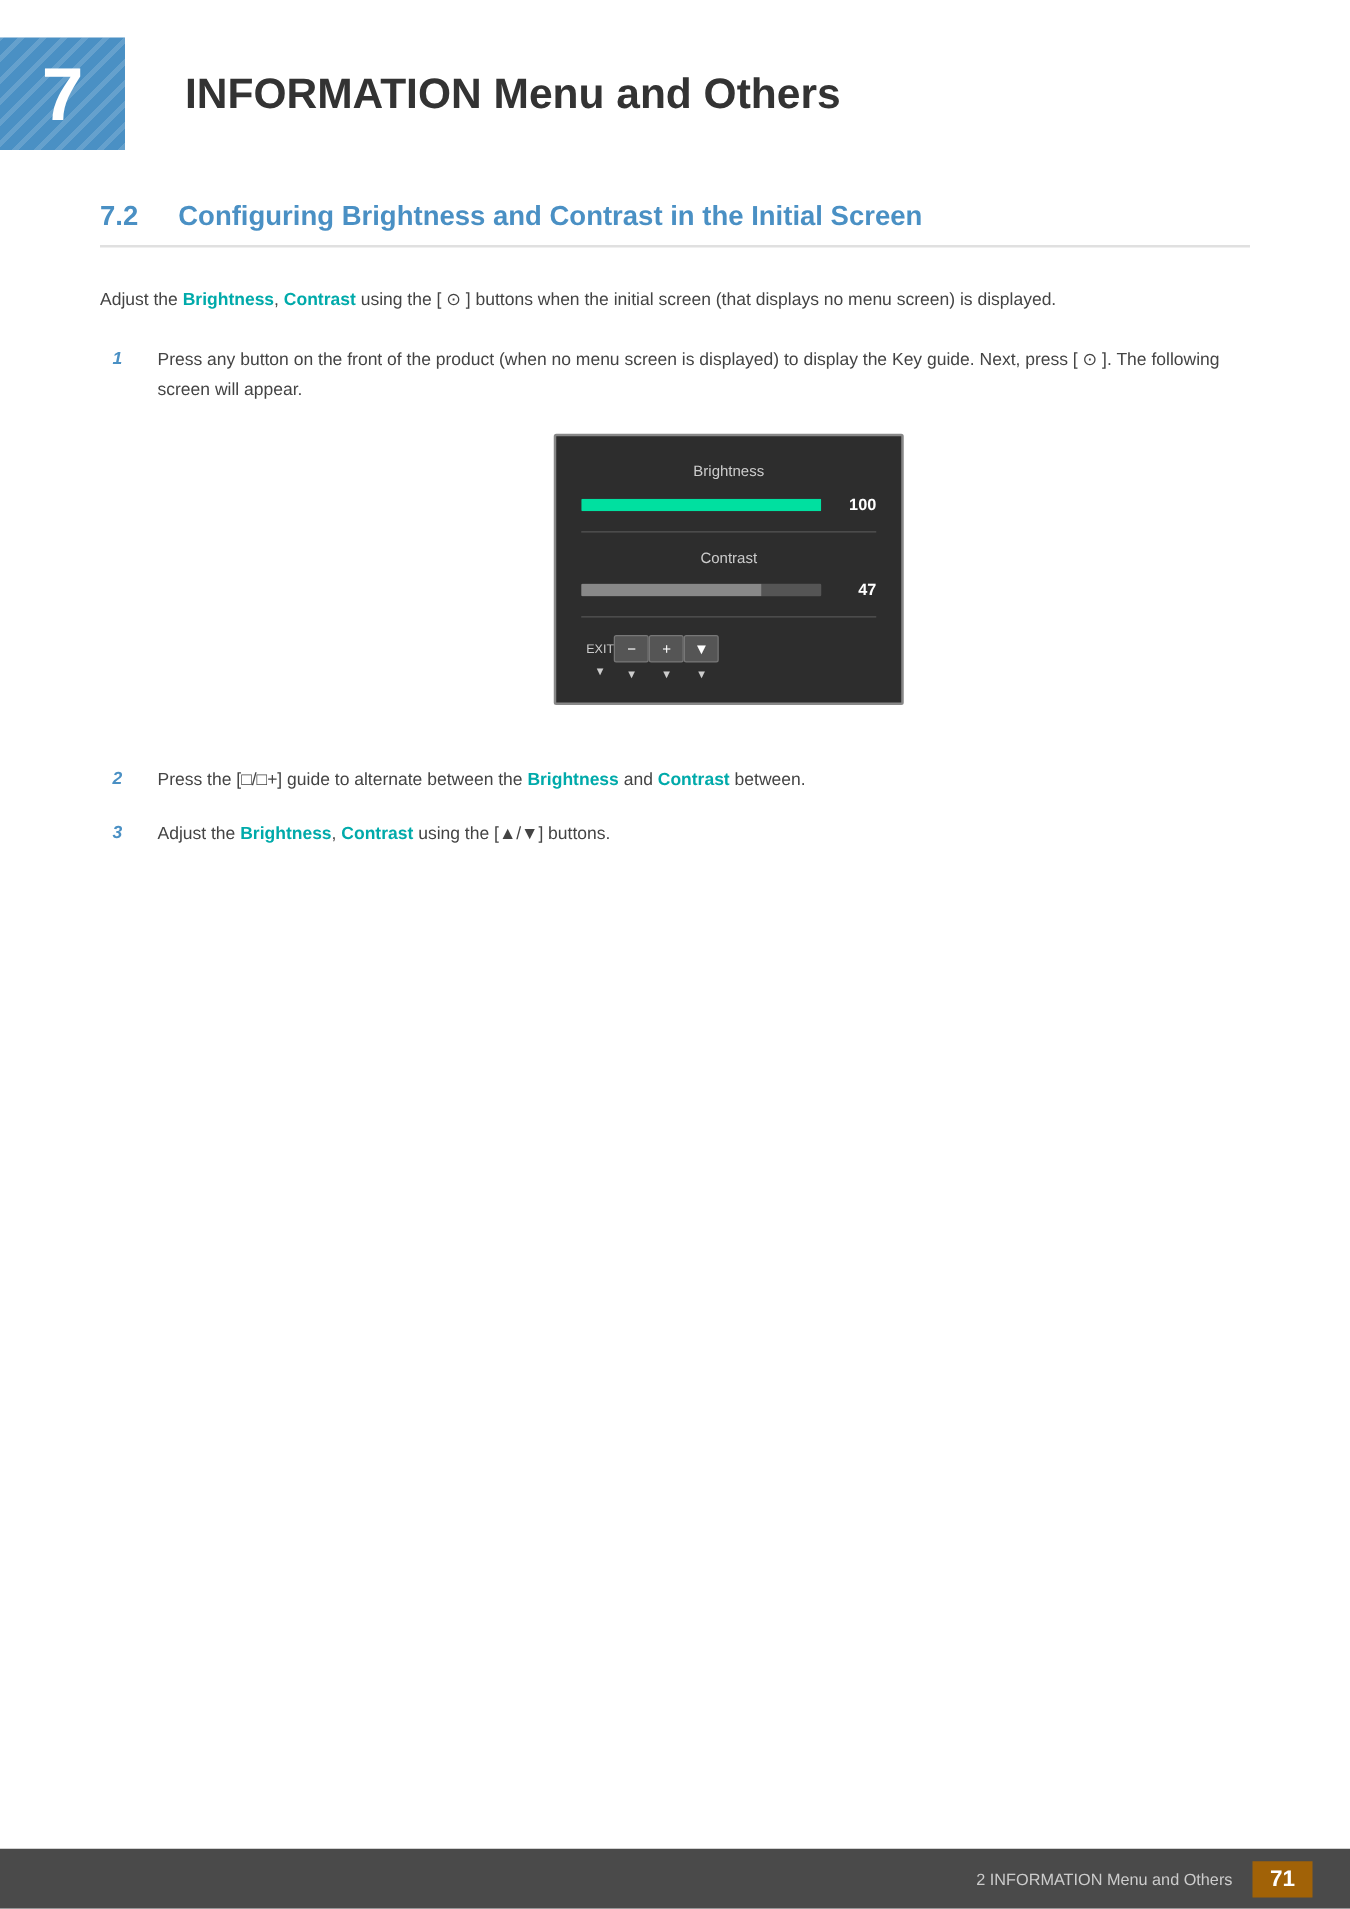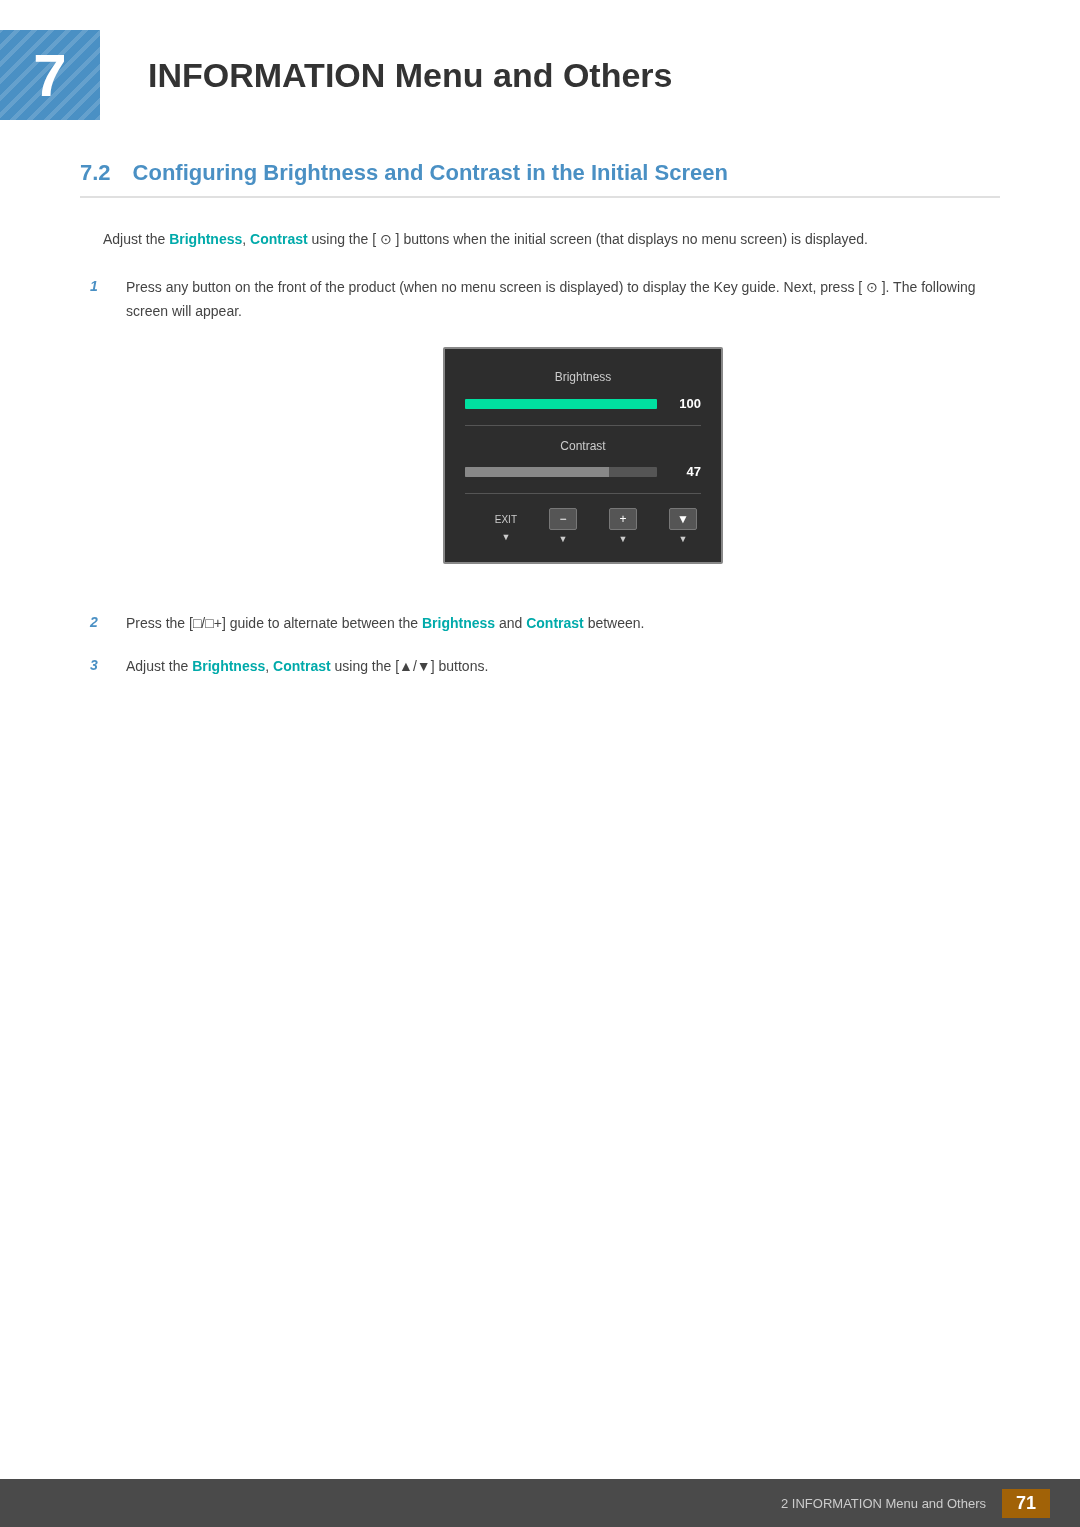--- a/index.html
+++ b/index.html
@@ -62,21 +62,21 @@
 
     
     .content {
       padding: 0 80px 0 80px;
     }
 
     
     .section-heading {
       display: flex;
       align-items: baseline;
-      gap: 22px;
+      gap: 32px;
       margin-bottom: 30px;
       padding-bottom: 10px;
       border-bottom: 2px solid #e0e0e0;
     }
 
     .section-number {
       font-size: 22px;
       font-weight: bold;
       color: #4a90c4;
     }
@@ -86,21 +86,20 @@
       font-weight: bold;
       color: #4a90c4;
     }
 
     
     .body-text {
       font-size: 14px;
       line-height: 1.7;
       color: #444444;
       margin-bottom: 24px;
-      margin-left: 23px;
     }
 
     .bold-teal {
       font-weight: bold;
       color: #00aaaa;
     }
 
     
     .steps {
       margin-left: 10px;
@@ -192,23 +191,22 @@
     .screen-divider {
       border: none;
       border-top: 1px solid #555555;
       margin: 6px 0 10px 0;
     }
 
     
     .screen-buttons {
       display: flex;
       align-items: center;
-      justify-content: flex-end;
+      justify-content: flex-start;
       padding: 4px 4px 0 4px;
-      gap: 32px;
     }
 
     .btn-exit-label {
       color: #cccccc;
       font-size: 10px;
     }
 
     .btn-icon {
       background: #555555;
       color: #ffffff;

